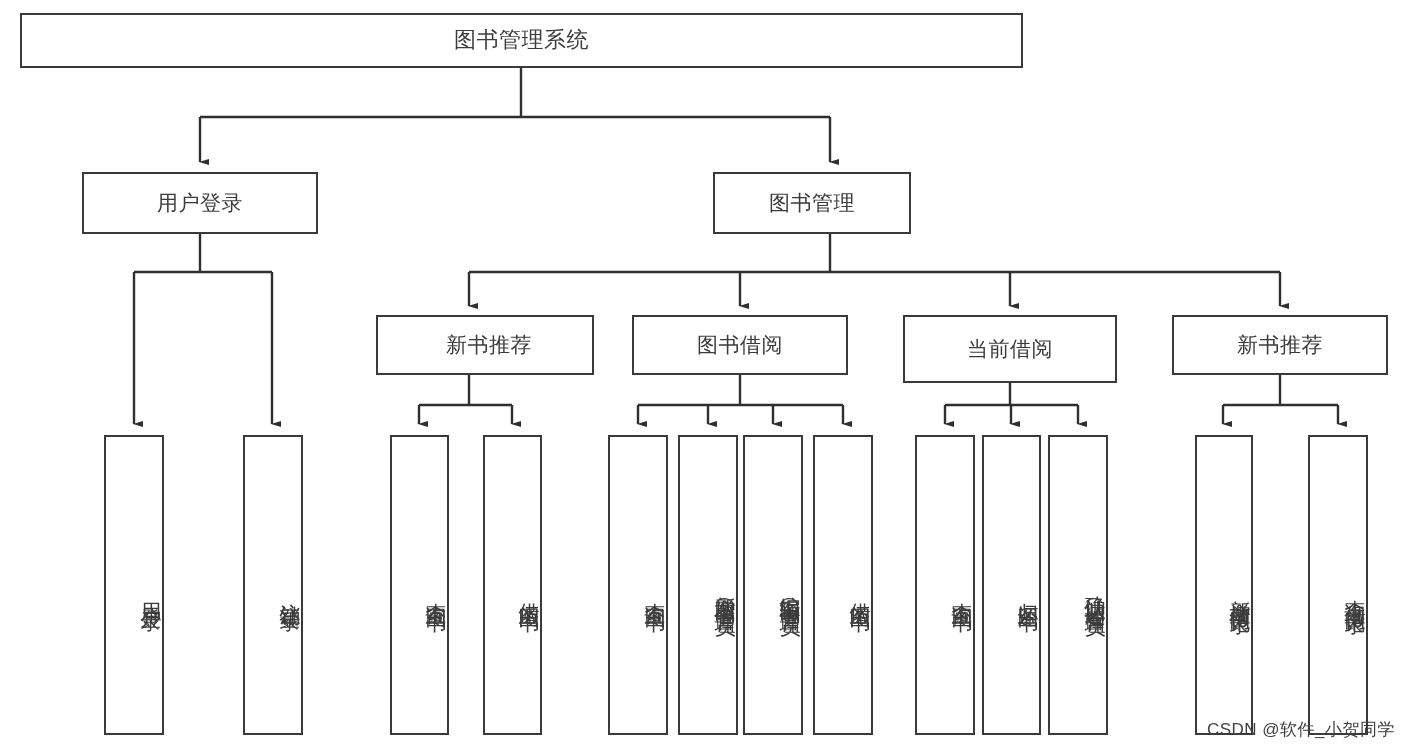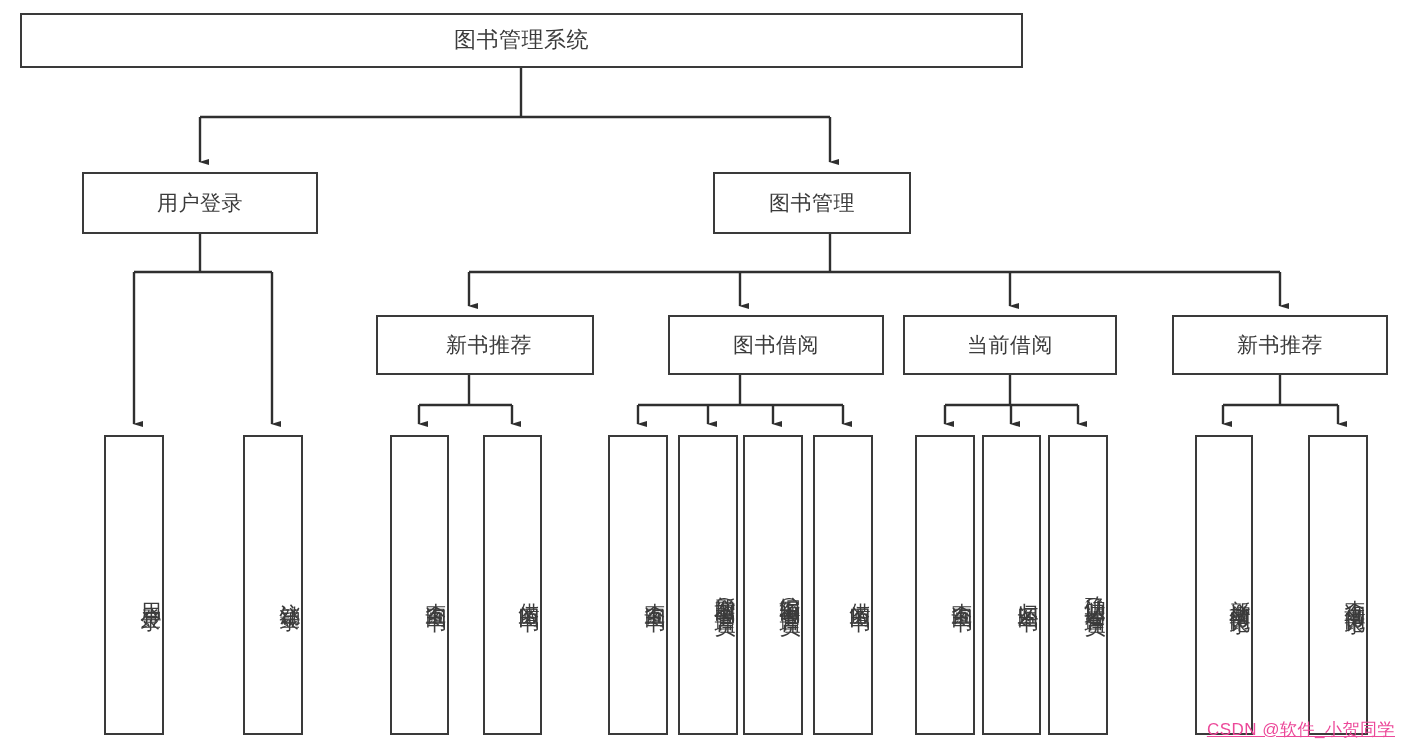--- a/index.html
+++ b/index.html
@@ -60,25 +60,24 @@
   }
   .node.leaf .label {
     writing-mode: vertical-rl;
     text-orientation: upright;
   }
   .watermark {
     position: absolute;
     right: 10px;
     bottom: 6px;
     font-size: 17px;
-    color: #ec4899;
+    color: #404040;
     letter-spacing: 0.5px;
     white-space: nowrap;
     user-select: none;
-    text-decoration: underline;
   }
 </style>
 </head>
 <body>
 
 <div id="diagram-root">
 
   <svg id="edges-layer" viewBox="0 0 1405 747" width="1405" height="747" xmlns="http://www.w3.org/2000/svg">
     <defs>
       <marker id="arrow" markerWidth="10" markerHeight="11" refX="3" refY="9" orient="auto" markerUnits="userSpaceOnUse">
@@ -136,24 +135,24 @@
   <div class="node horiz" style="left:82px; top:172px; width:236px; height:62px;">
     <span class="label">用户登录</span>
   </div>
   <div class="node horiz" style="left:713px; top:172px; width:198px; height:62px;">
     <span class="label">图书管理</span>
   </div>
 
   <div class="node horiz" style="left:376px; top:315px; width:218px; height:60px;padding-left:8px;">
     <span class="label">新书推荐</span>
   </div>
-  <div class="node horiz" style="left:632px; top:315px; width:216px; height:60px;margin-left:36px;">
+  <div class="node horiz" style="left:632px; top:315px; width:216px; height:60px;">
     <span class="label">图书借阅</span>
   </div>
-  <div class="node horiz" style="left:903px; top:315px; width:214px; height:60px;">
+  <div class="node horiz" style="left:903px; top:315px; width:214px; height:68px;">
     <span class="label">当前借阅</span>
   </div>
   <div class="node horiz" style="left:1172px; top:315px; width:216px; height:60px;">
     <span class="label">新书推荐</span>
   </div>
 
   <div class="node leaf" style="left:104px; top:435px; width:60px; height:300px;">
     <span class="label">用户登录</span>
   </div>
   <div class="node leaf" style="left:243px; top:435px; width:60px; height:300px;">

